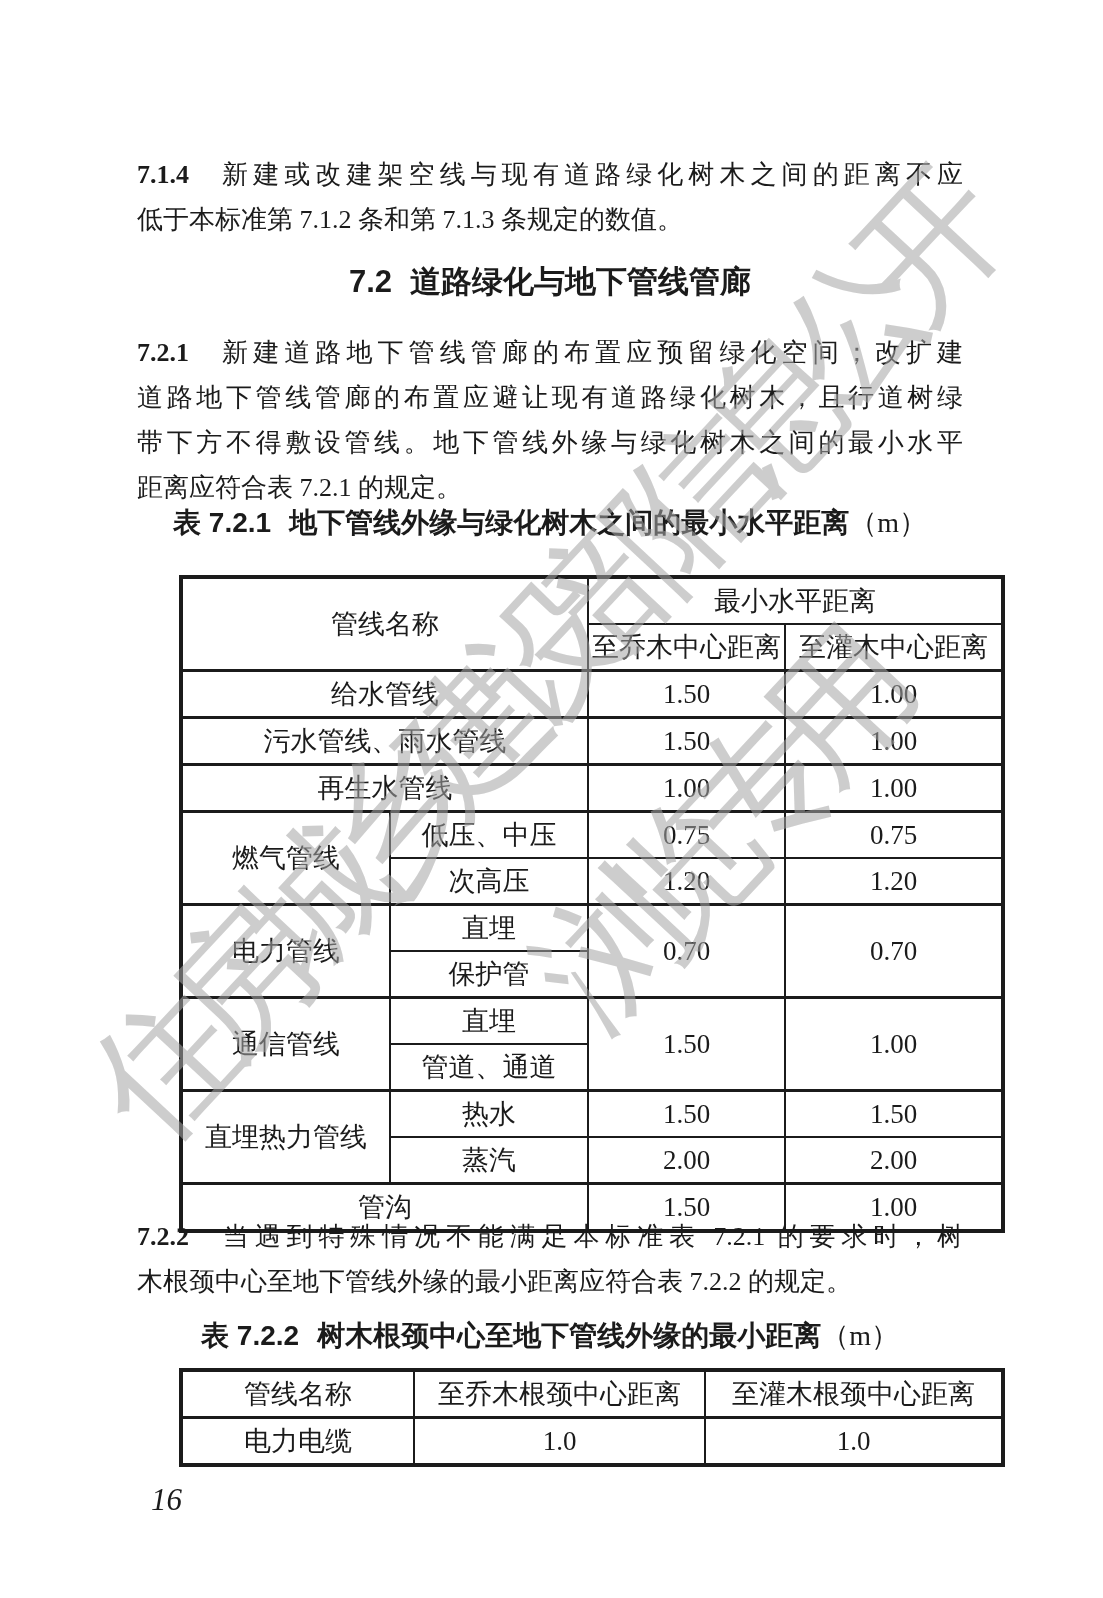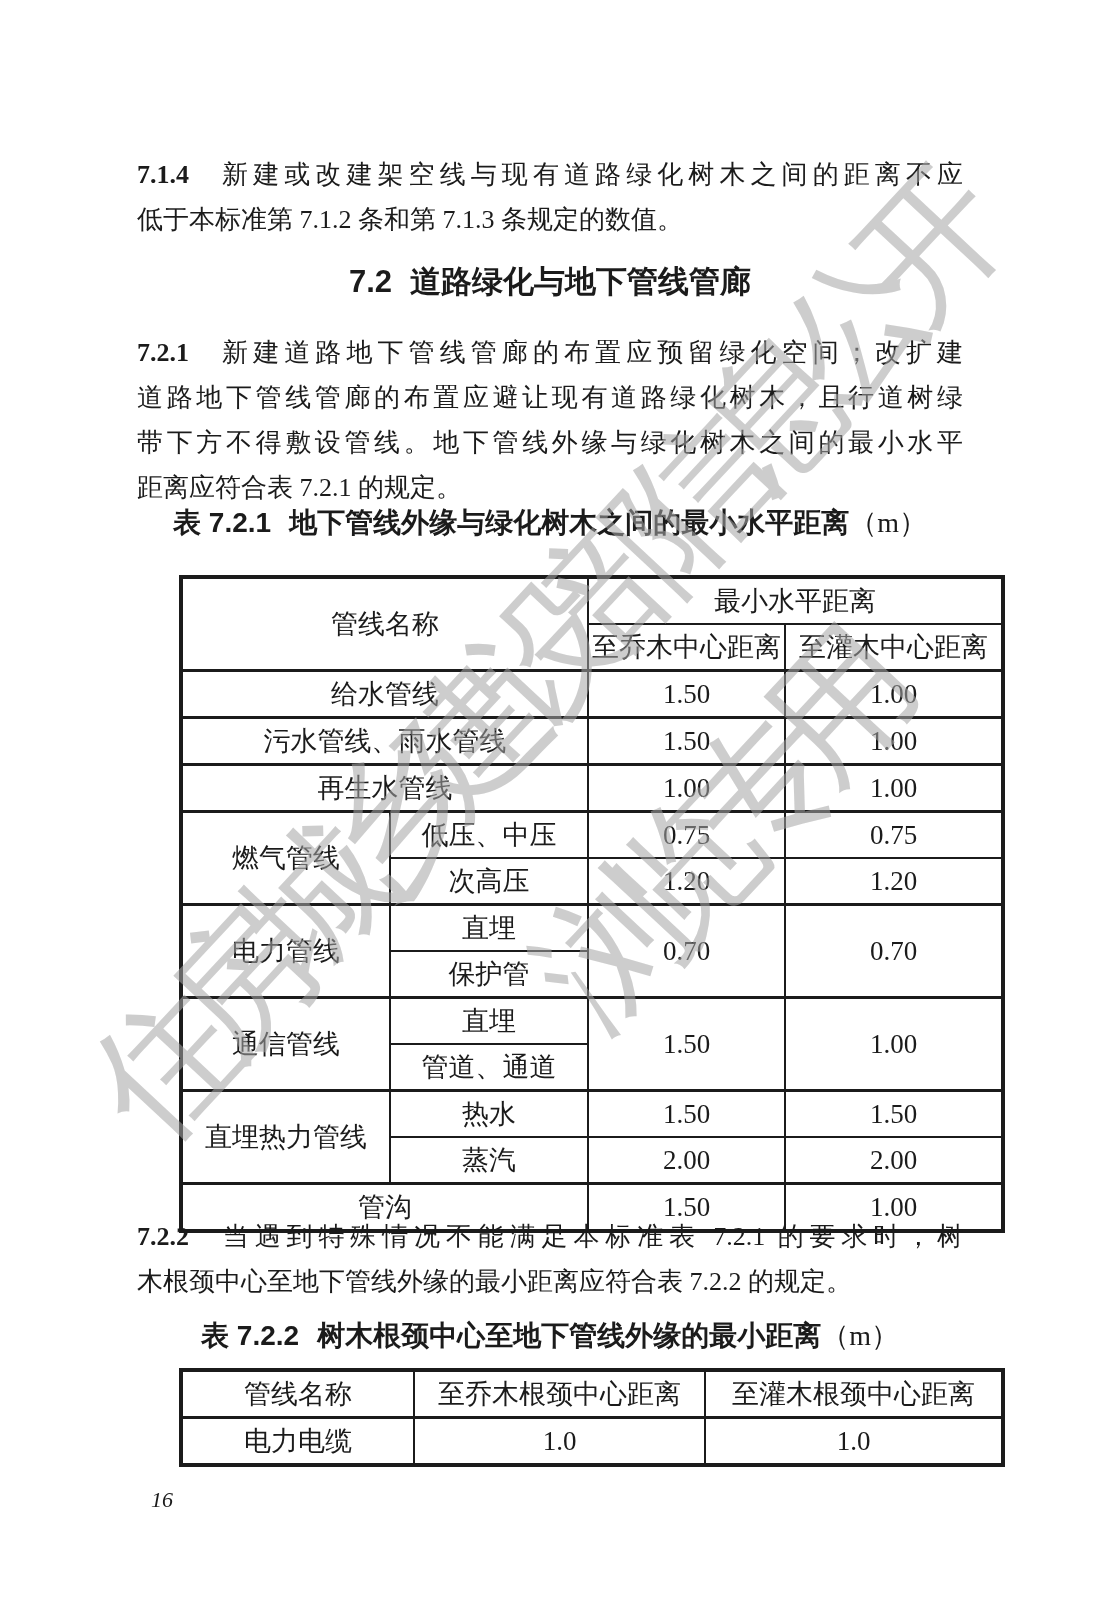--- a/index.html
+++ b/index.html
@@ -27,21 +27,21 @@
   table.std td{border:2px solid #1b1b1b;text-align:center;vertical-align:middle;
                padding:0;height:44px;overflow:hidden;}
   table.t721{top:575px;width:822px;}
   table.t722{top:1368px;width:822px;}
   table.std{border:4px solid #1b1b1b;margin-left:46px;}
   table.std td.outerL{border-left-width:4px;}
   table.std td.outerR{border-right-width:4px;}
   tr.gsep td{border-top-width:3px;}
   tr.sub td{border-top-width:1.5px;}
   
-  .pageno{position:absolute;left:151px;top:1477px;font-size:22px;font-style:italic;
+  .pageno{position:absolute;left:151px;top:1477px;font-size:31px;font-style:italic;
           line-height:45px;text-align:right;}
   
   .wm{position:absolute;z-index:3;pointer-events:none;white-space:nowrap;
       font-family:"Liberation Serif","DejaVu Serif",serif;font-weight:normal;
       color:#a6a6a6;opacity:0.55;}
   .wm1{left:540px;top:665px;font-size:142px;letter-spacing:-30px;
        transform:translate(-50%,-50%) rotate(-47deg);}
   .wm2{left:718px;top:838px;font-size:142px;letter-spacing:-30px;
        transform:translate(-50%,-50%) rotate(-47deg);}
 </style>

